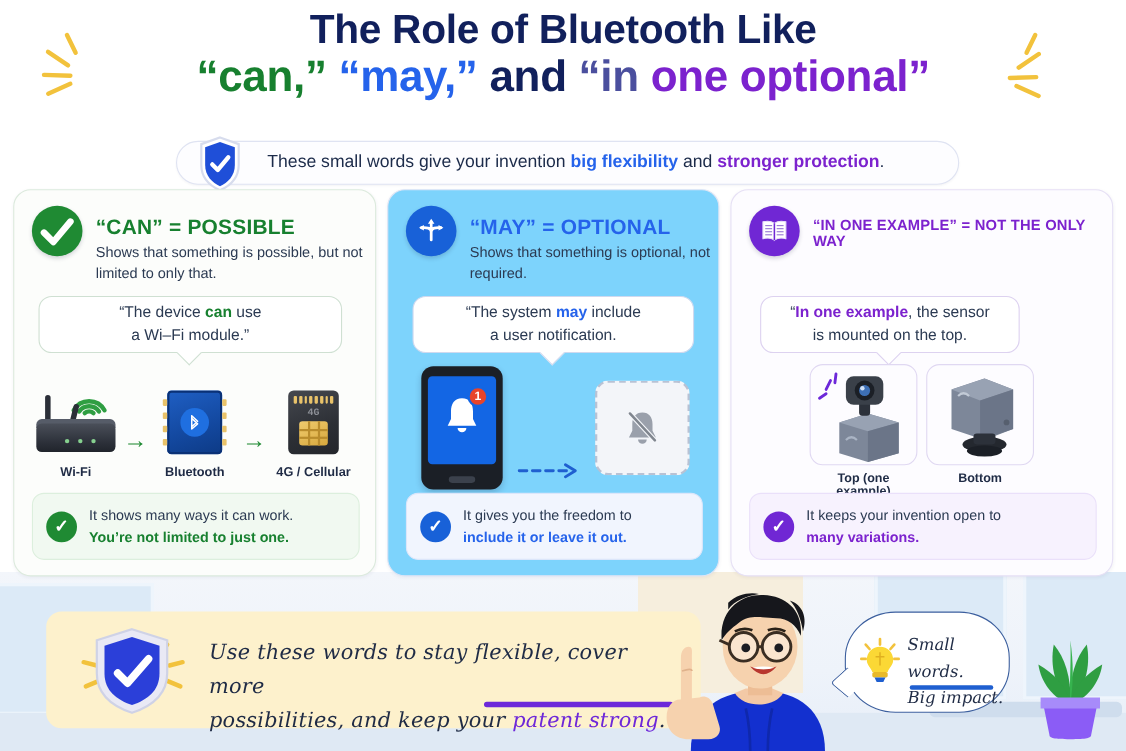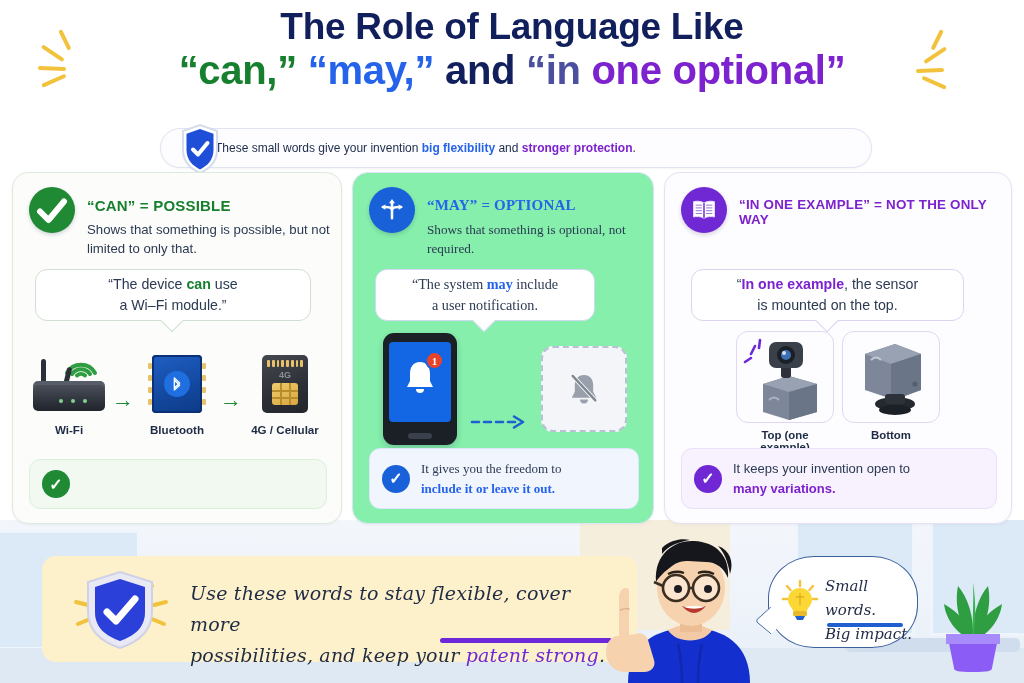--- a/index.html
+++ b/index.html
@@ -42,65 +42,65 @@
   .spark.left  { left:38px; top:22px; }
   .spark.right { left:920px; top:22px; }
 
   
   .subtitle {
     position:absolute; left:160px; top:128px; width:712px; height:40px;
     background:#fdfdff; border:1.4px solid #dfe3f2; border-radius:21px;
     display:flex; align-items:center; padding-left:54px;
     box-shadow:0 1px 2px rgba(30,40,80,.05);
   }
-  .subtitle-text { font-size:12px; color:#1c2b4a; font-weight:500; white-space:nowrap; }
+  .subtitle-text { font-size:16px; color:#1c2b4a; font-weight:500; white-space:nowrap;padding-left:28px; }
   .sub-shield { position:absolute; left:19px; top:-6px; width:40px; height:52px; }
 
   
   .cards { position:absolute; left:0; top:172px; width:1024px; height:358px; }
   .card {
     position:absolute; top:0; height:352px; border-radius:16px;
     border:1.3px solid #e2e7f1; background:#fdfefd;
     box-shadow:0 1px 3px rgba(30,40,80,.05);
   }
   .card.c1 { left:12px;  width:330px; background:#fcfdfb; border-color:#dceadd; }
-  .card.c2 { left:352px; width:302px; background:#86efac; border-color:#dde4f5;font-family:Liberation Serif, serif; }
+  .card.c2 { left:352px; width:302px; background:#7dd3fc; border-color:#dde4f5; }
   .card.c3 { left:664px; width:348px; background:#fdfcff; border-color:#e6e0f5; }
 
   .card-icon {
     position:absolute; left:16px; top:14px; width:46px; height:46px; border-radius:50%;
     display:flex; align-items:center; justify-content:center;
     box-shadow:0 2px 4px rgba(20,30,60,.18);
   }
   .ci-green  { background:#1f8a33; }
   .ci-blue   { background:#1861d8; }
   .ci-purple { background:#7027d4; }
 
-  .card-head { position:absolute; left:74px; top:24px; font-size:15px; font-weight:bold; letter-spacing:.2px; }
+  .card-head { position:absolute; left:74px; top:24px; font-size:19px; font-weight:bold; letter-spacing:.2px; }
   .card.c3 .card-head { font-size:13.4px; }
   .card-sub  { position:absolute; left:74px; top:48px; font-size:13.2px; color:#2b3a52; line-height:1.42; width:246px; }
   .card.c2 .card-sub { width:226px; }
   .card.c3 .card-sub { width:268px; }
 
   
   .bubble {
     position:absolute; border-radius:12px; background:#ffffff; border:1.3px solid #cfe0d2;
     text-align:center; font-size:14.2px; color:#2b3a52; line-height:1.48;
     display:flex; align-items:center; justify-content:center;
   }
   .bubble .tail {
     position:absolute; left:50%; bottom:-9px; margin-left:-9px;
     width:16px; height:16px; background:#ffffff;
     border-right:1.3px solid #cfe0d2; border-bottom:1.3px solid #cfe0d2;
     transform:rotate(45deg);
   }
   .card.c1 .bubble { left:22px; top:96px; width:276px; height:52px; border-color:#cfe0d2; }
-  .card.c2 .bubble { left:22px; top:96px; width:220px; height:52px; border-color:#cfd9ef; }
+  .card.c2 .bubble { left:22px; top:96px; width:256px; height:52px; border-color:#cfd9ef; }
   .card.c2 .bubble .tail { border-right-color:#cfd9ef; border-bottom-color:#cfd9ef; }
-  .card.c3 .bubble { left:26px; top:96px; width:273px; height:52px; border-color:#ddd2f0; }
+  .card.c3 .bubble { left:26px; top:96px; width:236px; height:52px; border-color:#ddd2f0; }
   .card.c3 .bubble .tail { border-right-color:#ddd2f0; border-bottom-color:#ddd2f0; }
 
   
   .devices { position:absolute; left:0; top:164px; width:100%; display:flex; align-items:flex-start; justify-content:center; }
   .dev { width:86px; text-align:center; }
   .dev-art { height:80px; position:relative; display:flex; align-items:flex-end; justify-content:center; }
   .dev-label { margin-top:6px; font-size:11.6px; font-weight:bold; color:#1f2b45; }
   .arrow-green { align-self:center; margin-top:26px; color:#1f8a33; font-size:22px; font-weight:bold; }
 
   
@@ -123,21 +123,21 @@
   .btchip .pad { position:absolute; background:#e8c26a; width:4px; height:6px; border-radius:1px; }
   .btchip .glyph { position:absolute; left:20px; top:20px; width:26px; height:26px; border-radius:50%;
     background:#1f6fe0; display:flex; align-items:center; justify-content:center; color:#fff; font-size:17px; }
 
   
   .sim { position:relative; width:54px; height:66px; }
   .sim .plate { position:absolute; left:4px; top:4px; width:46px; height:58px; border-radius:5px;
     background:linear-gradient(160deg,#45484f 0%,#2c2f35 60%,#23262b 100%); }
   .sim .pins { position:absolute; left:9px; top:9px; width:36px; height:7px; display:flex; gap:2px; }
   .sim .pins i { flex:1; background:#e8c26a; border-radius:1px; }
-  .sim .txt { position:absolute; left:0; top:19px; width:54px; text-align:center; font-size:9px; color:#8c8f96; font-weight:bold; }
+  .sim .txt { position:absolute; left:0; top:19px; width:54px; text-align:center; font-size:9px; color:#8c8f96; font-weight:bold;font-family:Liberation Mono, monospace; }
   .sim .chip { position:absolute; left:14px; top:32px; width:26px; height:22px; border-radius:3px;
     background:linear-gradient(150deg,#f0cb6e,#d7a83d); }
   .sim .chip i { position:absolute; background:#b98c2c; }
 
   
   .phone { position:relative; width:74px; height:112px; }
   .phone .frame { position:absolute; inset:0; border-radius:11px; background:#1b1f26;
     box-shadow:0 3px 6px rgba(20,30,60,.2); }
   .phone .screen { position:absolute; left:6px; top:9px; width:62px; height:80px; border-radius:4px; background:#1366e4; }
   .phone .home { position:absolute; left:25px; bottom:6px; width:24px; height:6px; border-radius:3px; background:#3b414c; }
@@ -229,21 +229,21 @@
   <span style="left:4px;top:62px;width:26px;transform:rotate(-24deg)"></span>
 </div>
 <div class="spark right">
   <span style="left:22px;top:6px;width:22px;transform:rotate(116deg)"></span>
   <span style="left:26px;top:24px;width:26px;transform:rotate(146deg)"></span>
   <span style="left:24px;top:46px;width:28px;transform:rotate(178deg)"></span>
   <span style="left:26px;top:64px;width:26px;transform:rotate(204deg)"></span>
 </div>
 
 <div class="title-wrap">
-  <div class="t-line1">The Role of Language Like</div>
+  <div class="t-line1">The Role of Bluetooth Like</div>
   <div class="t-line2">
     <span class="c-green">“can,”</span>
     <span class="c-blue">“may,”</span>
     <span class="c-navy">and</span>
     <span class="c-indigo">“</span><span class="c-indigo">in</span>
     <span class="c-purple">one optional”</span>
   </div>
 </div>
 
 <div class="subtitle">
@@ -348,20 +348,24 @@
               <i style="left:17px;top:0;width:2px;height:22px"></i>
             </div>
           </div>
         </div>
         <div class="dev-label">4G / Cellular</div>
       </div>
     </div>
 
     <div class="note">
       <div class="note-dot" style="background:#1f8a33">✓</div>
+      <div class="note-txt">
+        <span>It shows many ways it can work.</span><br>
+        <b class="c-green">You’re not limited to just one.</b>
+      </div>
     </div>
   </div>
 
   <div class="card c2">
     <div class="card-icon ci-blue">
       <svg viewBox="0 0 46 46" width="34" height="34">
         <path d="M23 34 V24 M23 24 C23 18 15 19 11 19 M23 24 C23 18 31 19 35 19 M23 24 V12" fill="none" stroke="#ffffff" stroke-width="3.4" stroke-linecap="round"></path>
         <path d="M23 8 L27 14 H19 Z M8 19 L14 15.5 V22.5 Z M38 19 L32 15.5 V22.5 Z" fill="#ffffff"></path>
       </svg>
     </div>

